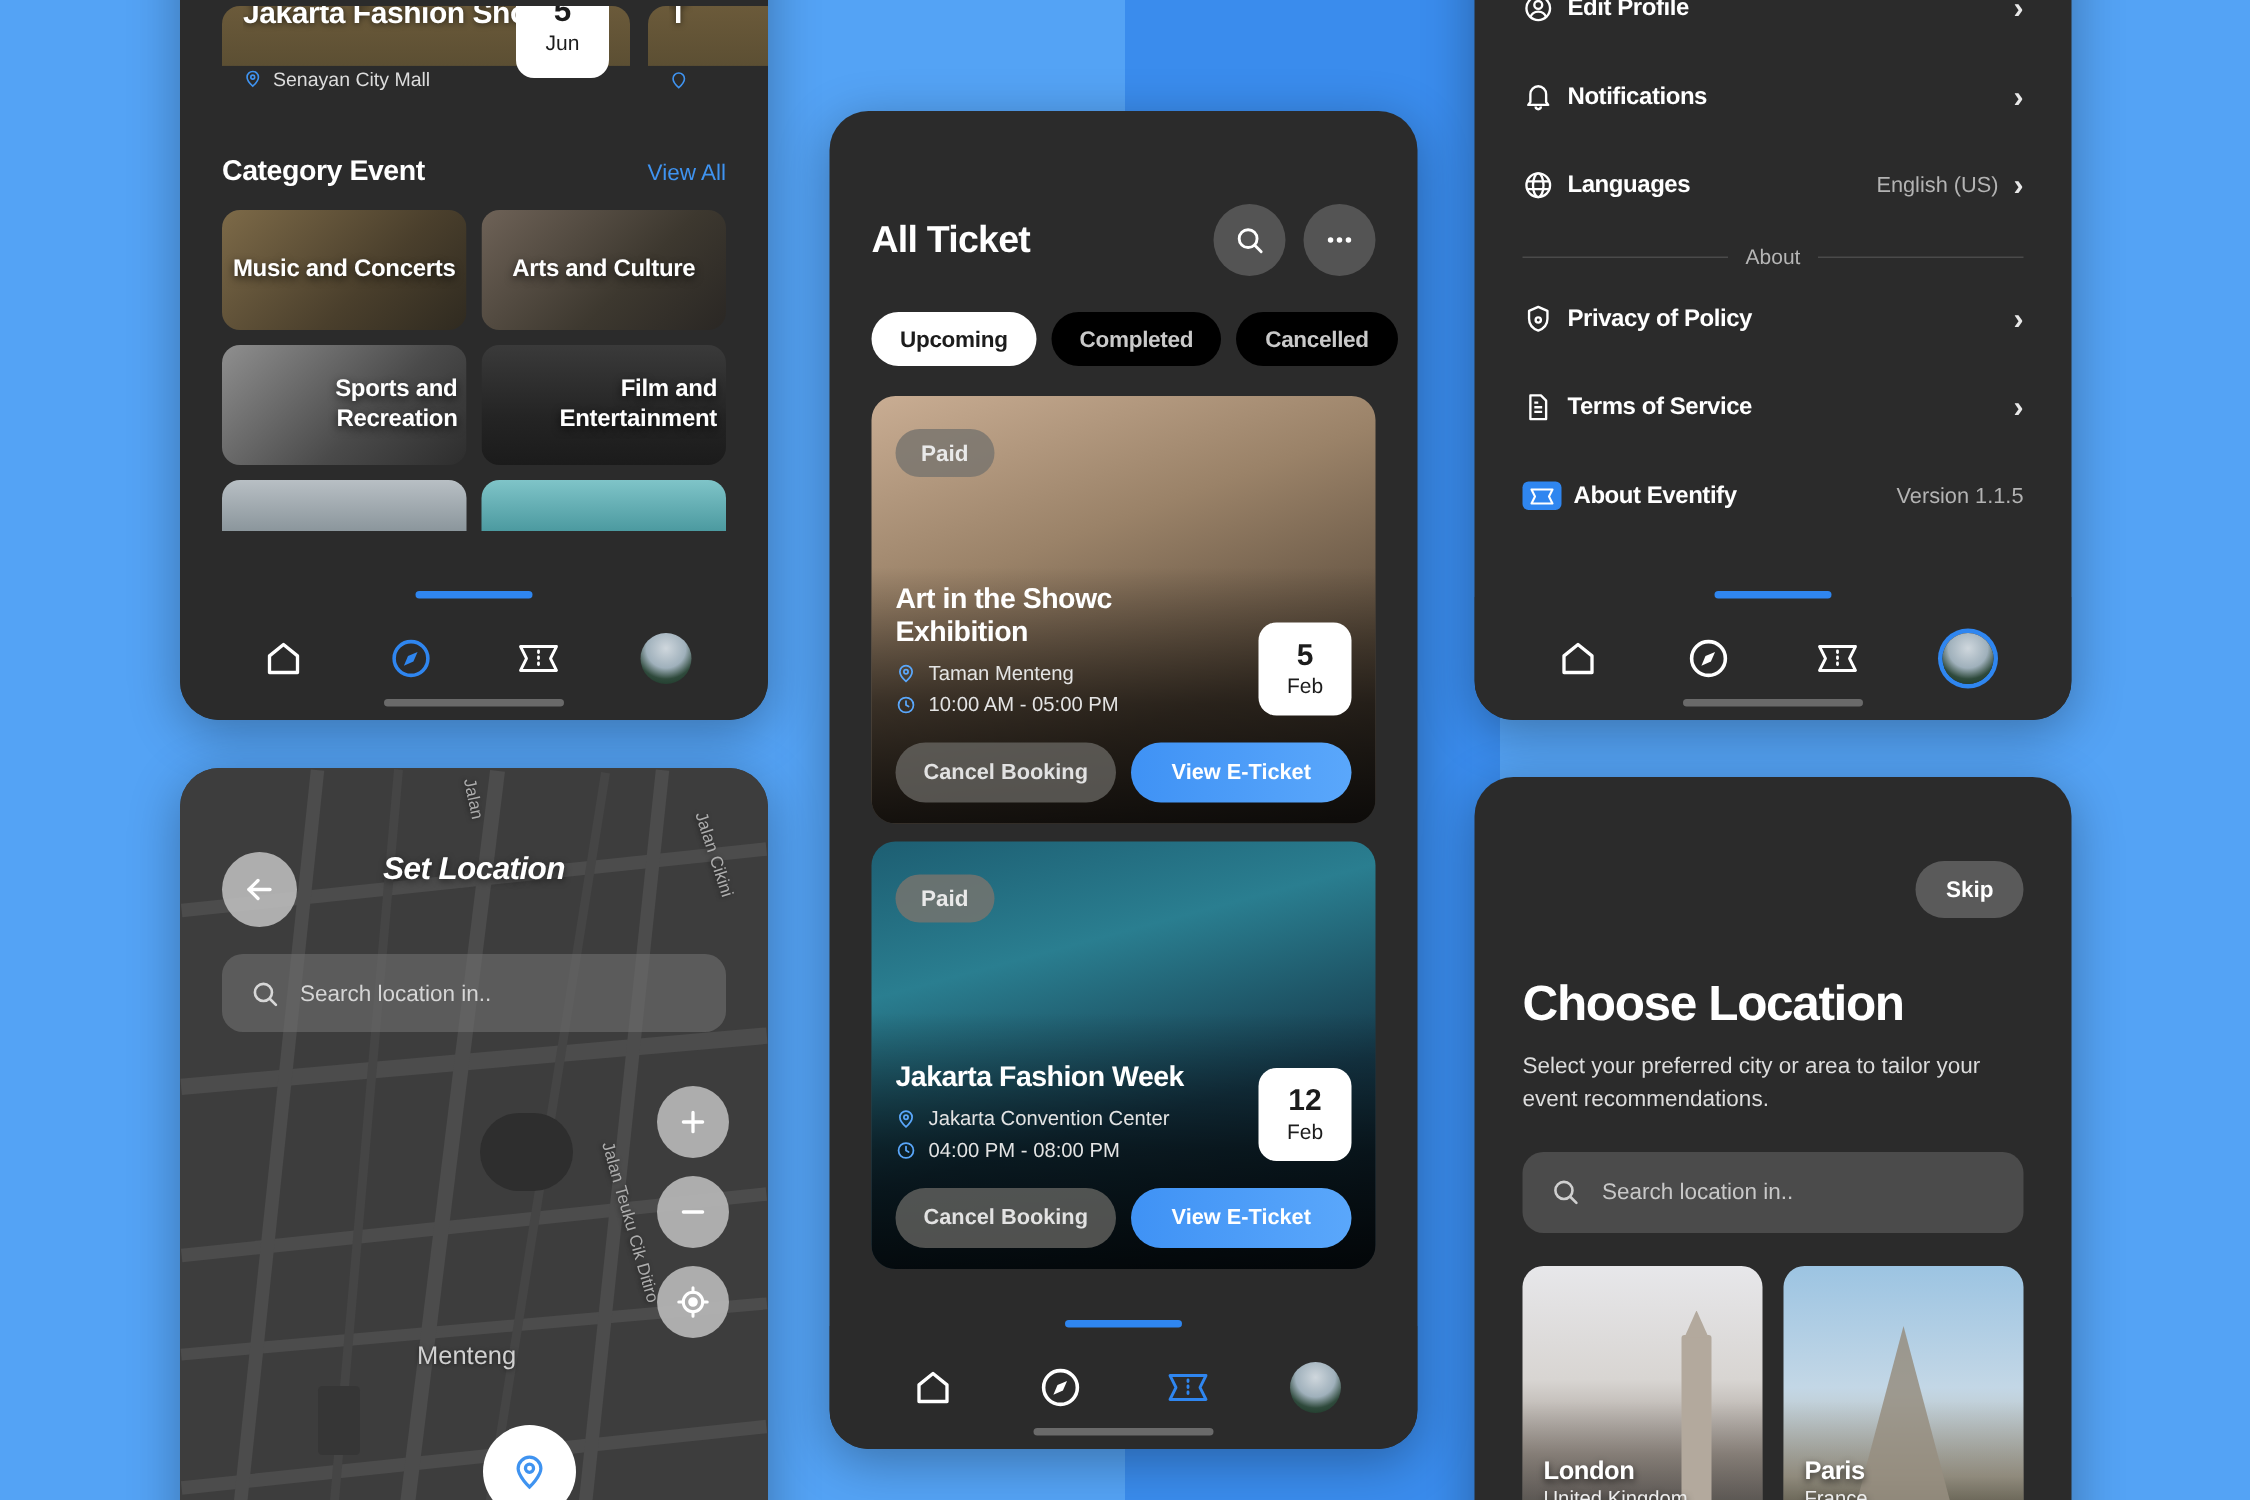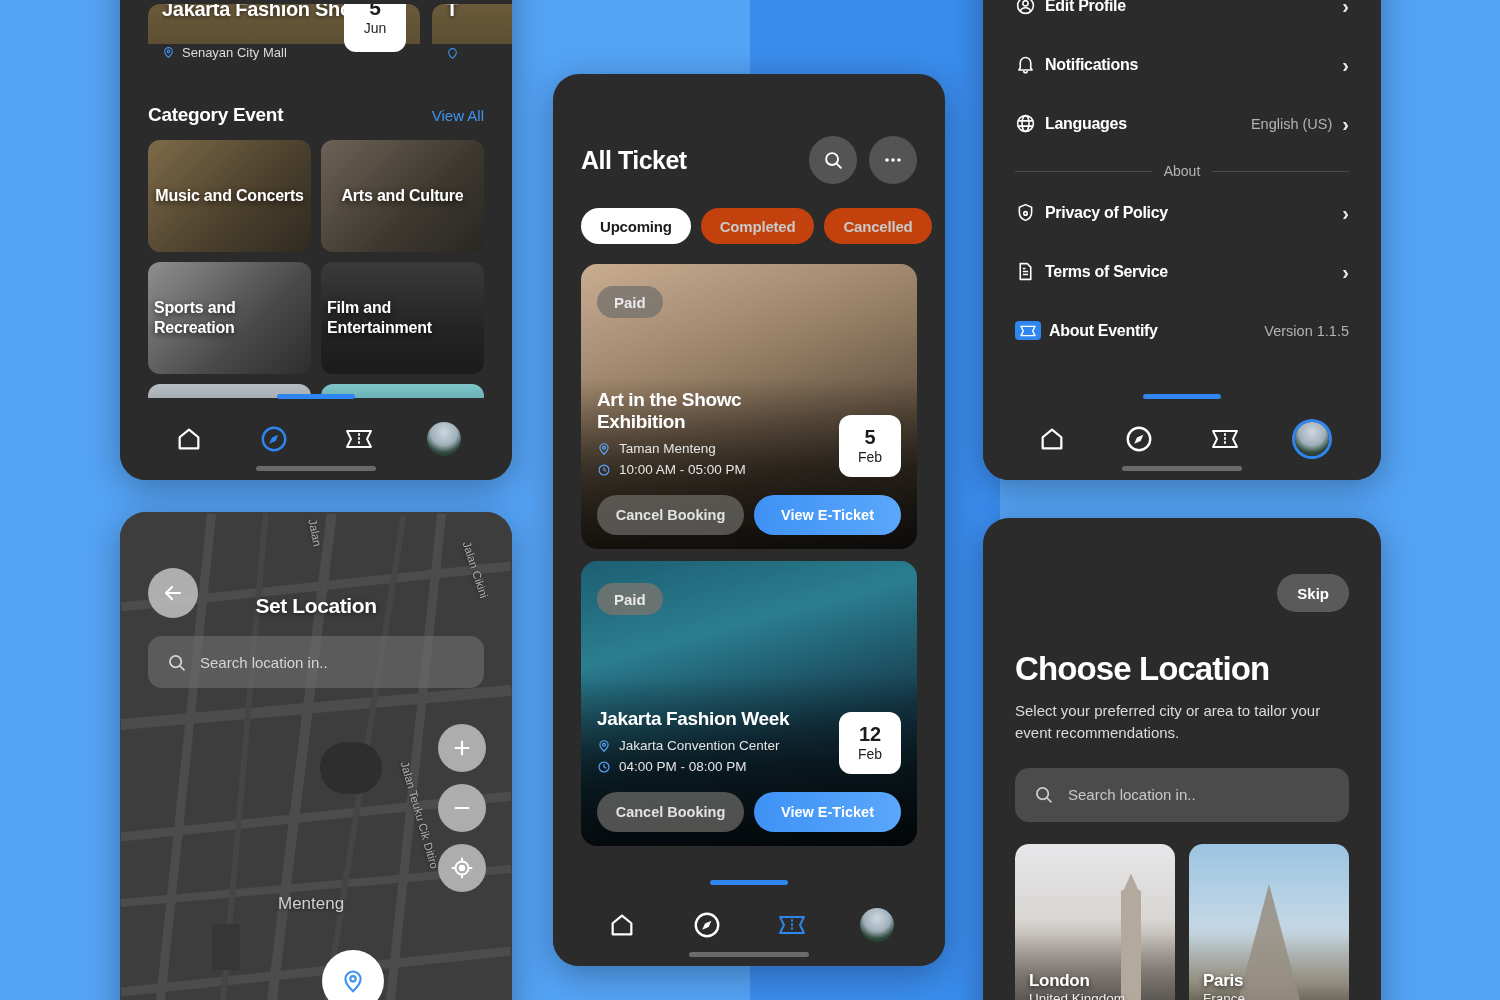--- a/index.html
+++ b/index.html
@@ -47,22 +47,22 @@
   }
   .date-chip .d { font-size:21px; font-weight:bold; }
   .date-chip .m { font-size:14px; }
 
   .sec-head { display:flex; align-items:baseline; justify-content:space-between; margin:28px 0 14px; }
   .sec-head h2 { font-size:19px; color:#fff; font-weight:bold; letter-spacing:-.3px; }
   .view-all { font-size:15px; color:#3f93f0; font-weight:normal; }
 
   .cat-grid { display:grid; grid-template-columns:1fr 1fr; gap:10px; }
   .cat-card {
-    position:relative; height:112px; border-radius:12px; overflow:hidden;
-    display:flex; align-items:center; justify-content:center; text-align:left;
+    position:relative; height:80px; border-radius:12px; overflow:hidden;
+    display:flex; align-items:center; justify-content:center; text-align:right;
   }
   .cat-card span {
     position:relative; z-index:2; font-size:16px; font-weight:bold; color:#fff;
     line-height:1.25; letter-spacing:-.2px; text-shadow:0 2px 6px rgba(0,0,0,.7); padding:0 6px;
   }
   .cat-card::before { content:""; position:absolute; inset:0; z-index:1; }
   .cat-music::before  { background:linear-gradient(135deg,#7d6a48,#4a3f2c 60%,#2f2a20); }
   .cat-arts::before   { background:linear-gradient(135deg,#6e6257,#3d382f 60%,#2a2724); }
   .cat-sports::before { background:linear-gradient(135deg,#8f8f8f,#4a4a4a 60%,#2d2d2d); }
   .cat-film::before   { background:linear-gradient(180deg,#3a3a3a,#242424 60%,#1b1b1b); }
@@ -96,21 +96,21 @@
   #phone-ticket { left:553px; top:74px; width:392px; height:892px; }
   .tk-head { display:flex; align-items:center; justify-content:space-between; padding:62px 28px 0; }
   .tk-head h1 { font-size:25px; color:#fff; font-weight:bold; letter-spacing:-.5px; }
   .round-btn {
     width:48px; height:48px; border-radius:50%; background:#545454;
     display:flex; align-items:center; justify-content:center; margin-left:12px;
   }
   .head-btns { display:flex; }
   .tabs { display:flex; gap:10px; padding:24px 28px 0; }
   .tab {
-    height:36px; padding:0 19px; border-radius:18px; background:#c2410c; color:#c9c9c9;
+    height:36px; padding:0 19px; border-radius:18px; background:#000000; color:#c9c9c9;
     font-size:15px; font-weight:bold; display:flex; align-items:center; letter-spacing:-.2px;
   }
   .tab.active { background:#fff; color:#1c1c1c; }
 
   .tk-list { padding:20px 28px 0; display:flex; flex-direction:column; gap:12px; }
   .tk-card { position:relative; height:285px; border-radius:16px; overflow:hidden; }
   .tk-card.art  { background:linear-gradient(160deg,#c9ad93 0%, #9a8268 35%, #5b4c3c 70%, #3a322a 100%); }
   .tk-card.jfw  { background:linear-gradient(165deg,#1d5e72 0%, #2a7e90 28%, #163a4b 62%, #0d1c26 100%); }
   .tk-card::after { content:""; position:absolute; inset:0; background:linear-gradient(180deg,rgba(0,0,0,0) 40%,rgba(0,0,0,.55) 72%,rgba(0,0,0,.78) 100%); }
   .paid {
@@ -162,21 +162,21 @@
   .map-bg { position:absolute; inset:0; background:#3d3d3d; }
   .road { position:absolute; background:#4c4c4c; }
   .road.dark { background:#454545; }
   .block { position:absolute; background:#363636; border-radius:3px; }
   .map-label {
     position:absolute; color:#c2c2c2; font-size:13px;
     text-shadow:0 1px 3px rgba(0,0,0,.5); white-space:nowrap;
   }
   .map-label.rot { transform-origin:left top; font-size:11.5px; color:#adadad; }
   .map-top { position:absolute; top:0; left:0; right:0; padding:56px 28px 0; }
-  .map-top-row { display:flex; align-items:flex-end; }
+  .map-top-row { display:flex; align-items:flex-start;font-style:italic; }
   .back-btn { width:50px; height:50px; border-radius:50%; background:rgba(190,190,190,.88); display:flex; align-items:center; justify-content:center; }
   .map-title { flex:1; text-align:center; font-size:21px; font-weight:bold; color:#fff; letter-spacing:-.4px; margin-right:50px; text-shadow:0 1px 5px rgba(0,0,0,.6); }
   .search-bar {
     margin-top:18px; height:52px; border-radius:14px; background:rgba(110,110,110,.62);
     display:flex; align-items:center; gap:13px; padding:0 18px;
   }
   .search-bar .ph { font-size:15px; color:#d5d5d5; }
   .map-ctrls { position:absolute; right:26px; top:212px; display:flex; flex-direction:column; gap:12px; }
   .map-ctrl { width:48px; height:48px; border-radius:50%; background:rgba(185,185,185,.9); display:flex; align-items:center; justify-content:center; }
   .map-pin { position:absolute; left:202px; top:438px; width:62px; height:62px; border-radius:50%; background:#fff; display:flex; align-items:center; justify-content:center; }

